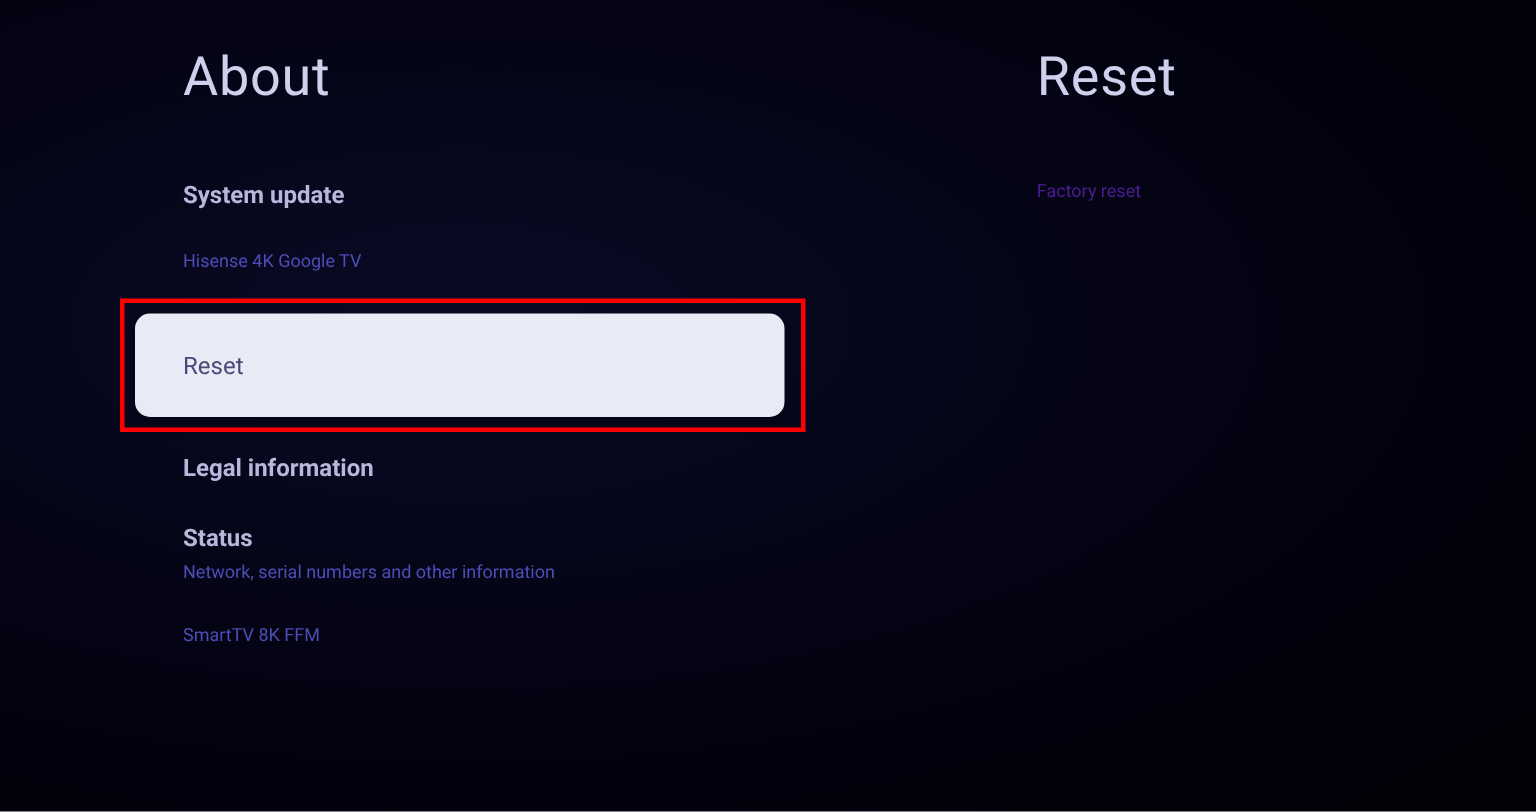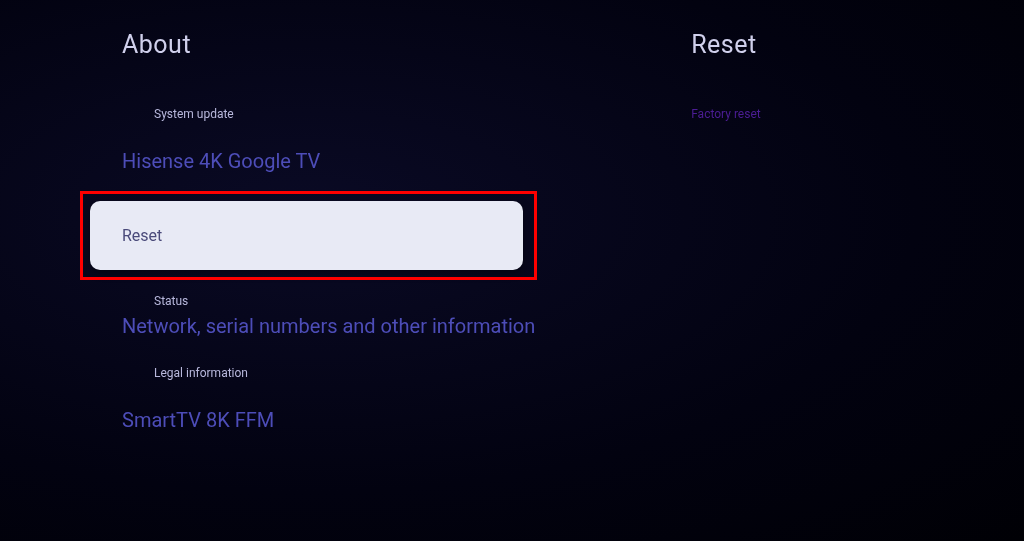--- a/index.html
+++ b/index.html
@@ -25,38 +25,37 @@
       width: 55%;
       padding-left: 122px;
       padding-top: 30px;
     }
     .right-panel {
       width: 45%;
       padding-left: 128px;
       padding-top: 30px;
     }
     .section-title {
-      font-size: 25px;
+      font-size: 36px;
       font-weight: 400;
       color: #d0d0ec;
       margin-bottom: 48px;
       letter-spacing: 0.5px;
     }
     .menu-item {
       margin-bottom: 28px;
       cursor: pointer;
     }
     .item-label {
-      font-size: 12px;
-      font-weight: 400;
+      font-size: 16px;
+      font-weight: 700;
       color: #b8b8dc;
-      margin-left: 32px;
     }
     .item-subtitle {
-      font-size: 20px;
+      font-size: 12px;
       color: #4d4db8;
       margin-top: 6px;
       font-weight: 400;
     }
     .selected-wrapper {
       position: relative;
       margin-left: -32px;
       margin-right: 40px;
       margin-top: 8px;
       margin-bottom: 24px;
@@ -104,26 +103,26 @@
     </div>
 
     <div class="selected-wrapper">
       <div class="red-box"></div>
       <div class="selected-item">
         <div class="selected-label">Reset</div>
       </div>
     </div>
 
     <div class="menu-item">
-      <div class="item-label">Status</div>
-      <div class="item-subtitle">Network, serial numbers and other information</div>
+      <div class="item-label">Legal information</div>
     </div>
 
     <div class="menu-item">
-      <div class="item-label">Legal information</div>
+      <div class="item-label">Status</div>
+      <div class="item-subtitle">Network, serial numbers and other information</div>
     </div>
 
     <div class="menu-item">
       <div class="item-subtitle">SmartTV 8K FFM</div>
     </div>
   </div>
 
   <div class="right-panel">
     <h1 class="section-title">Reset</h1>
     <div class="right-item">Factory reset</div>

